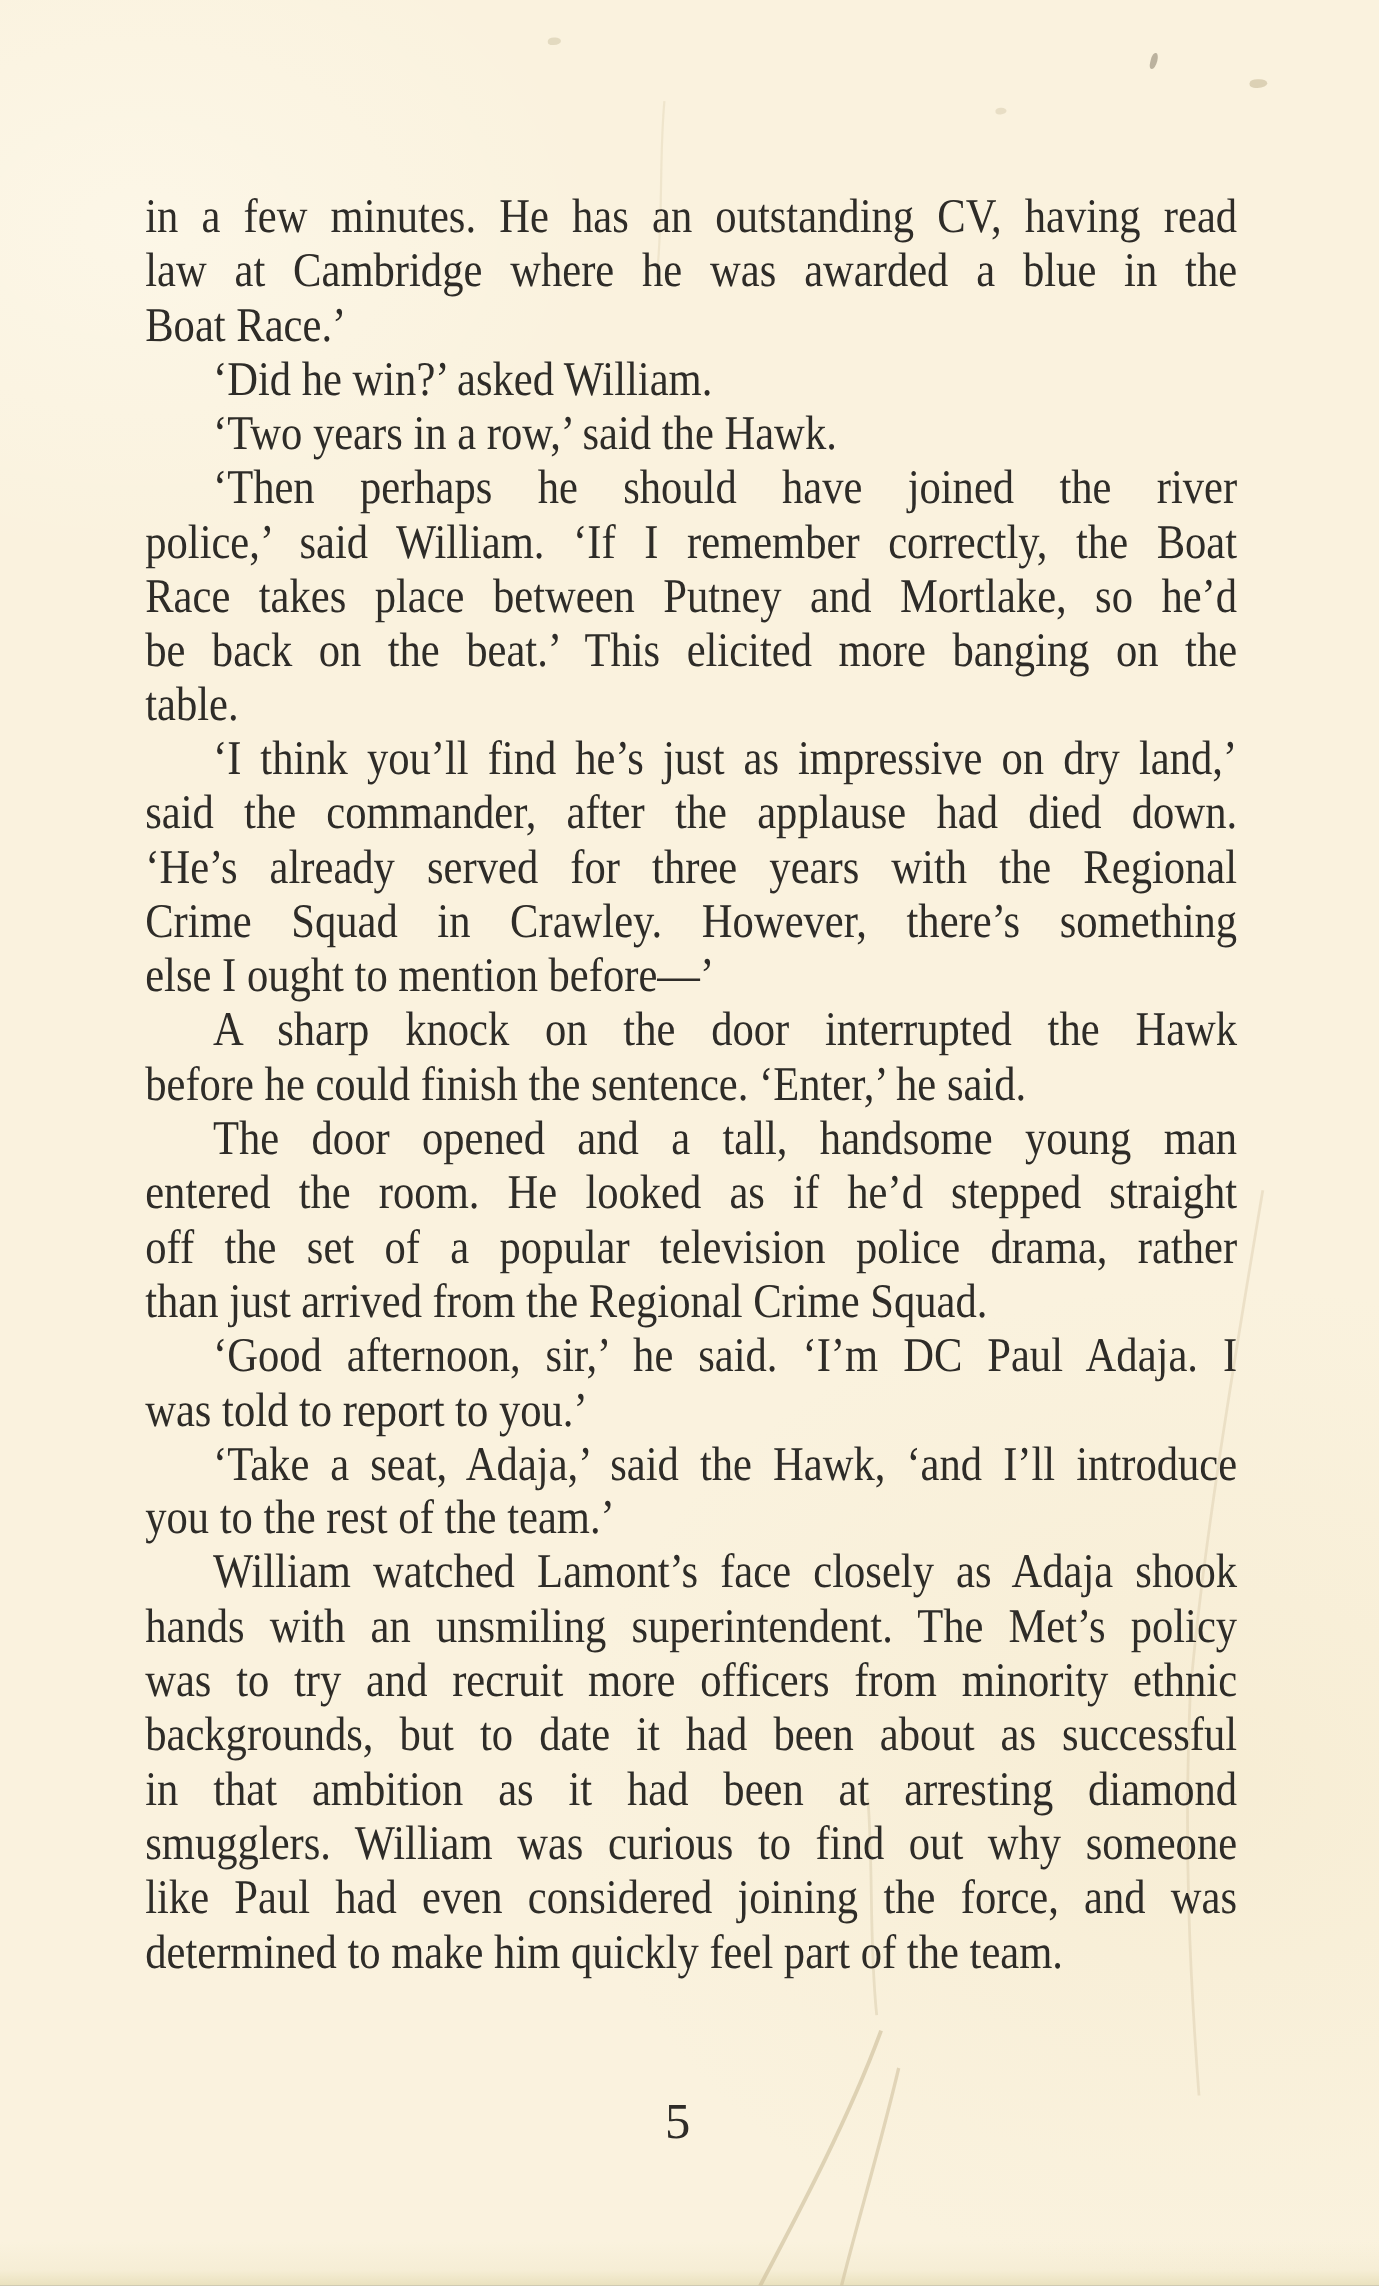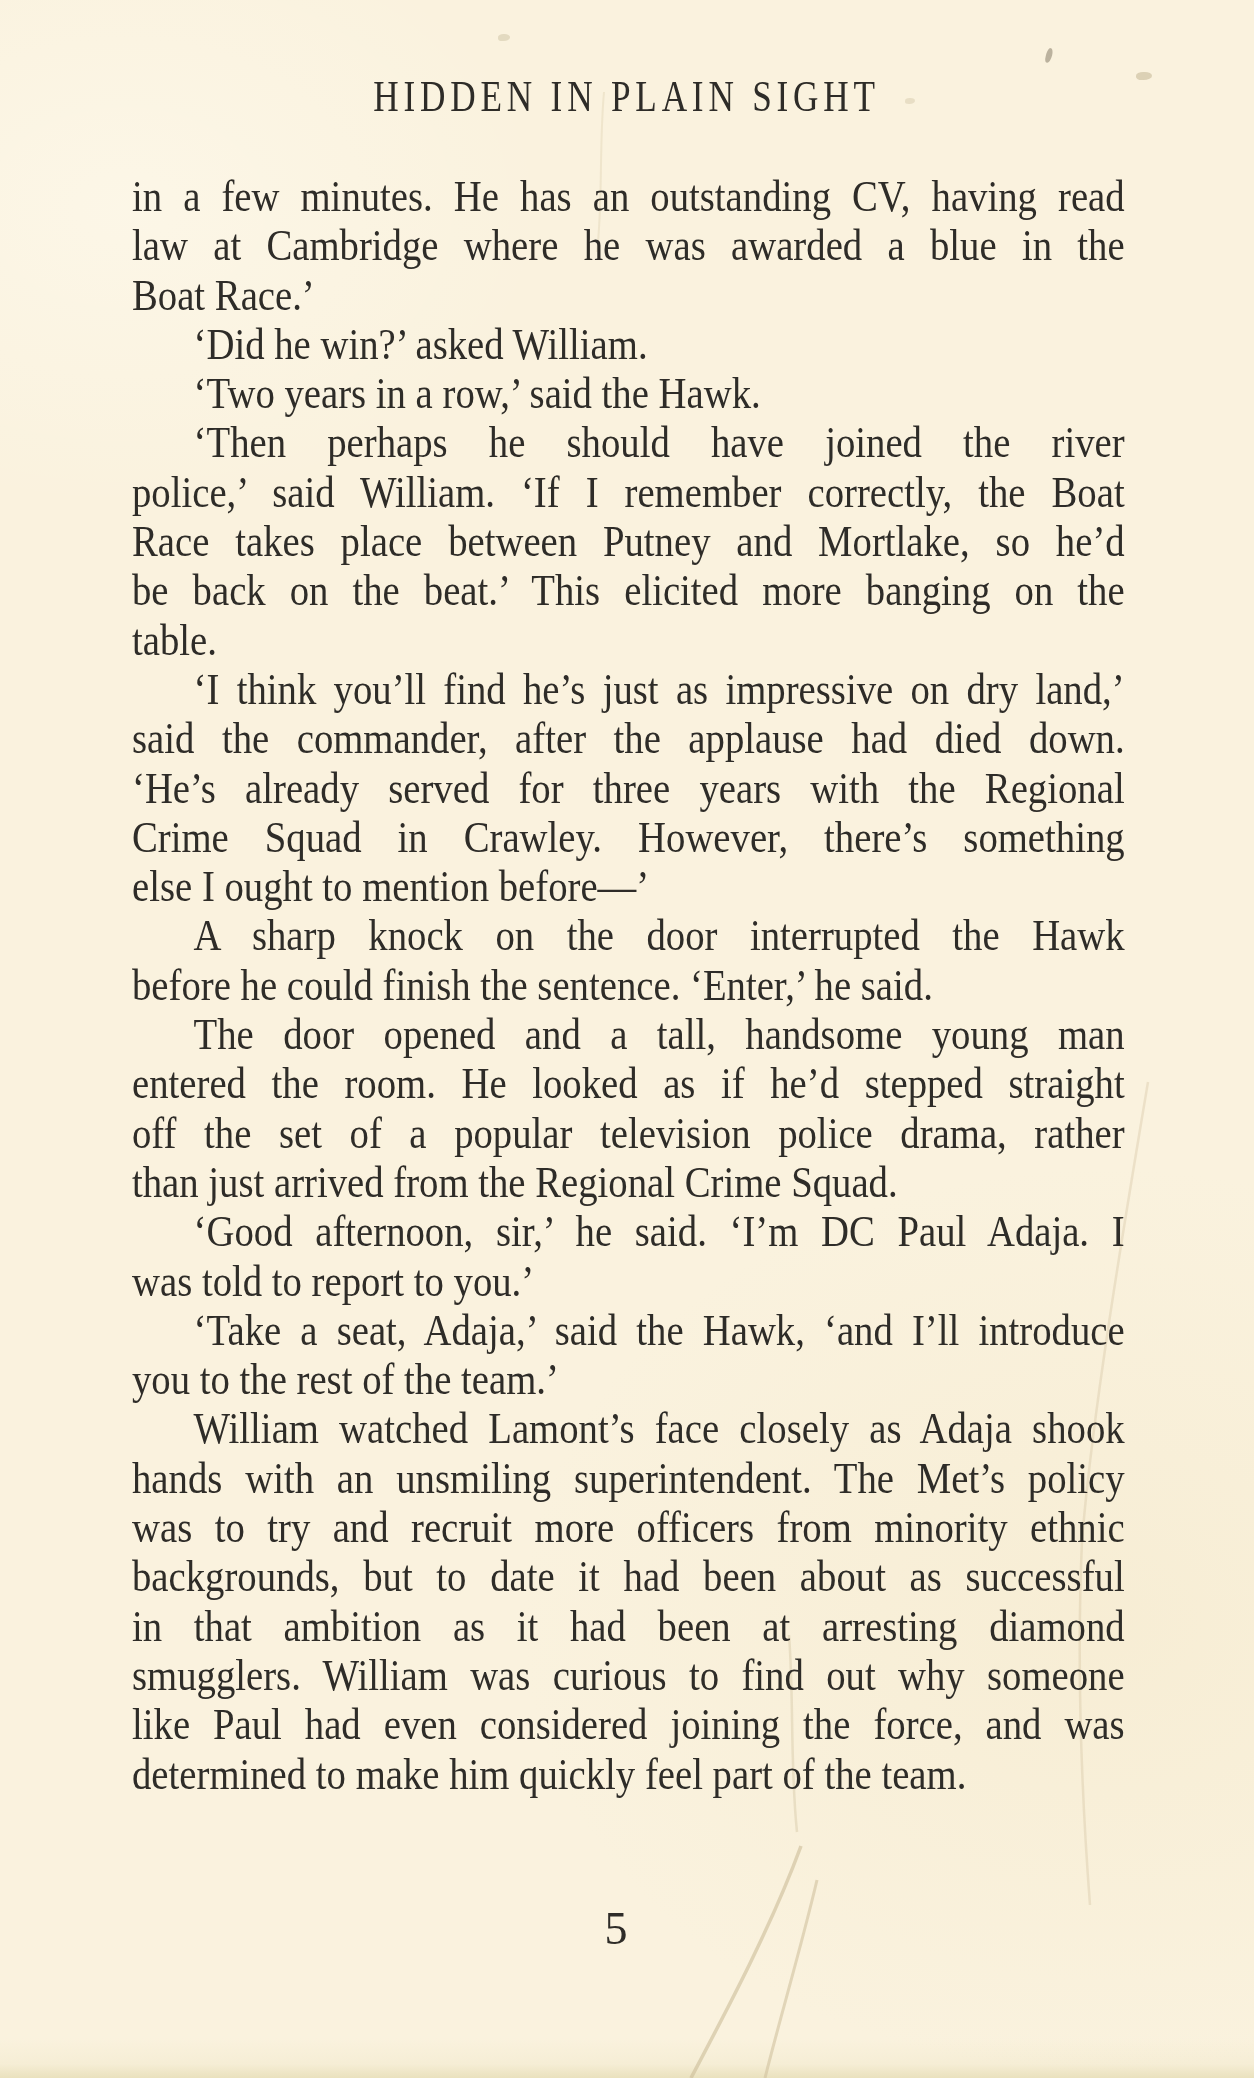--- a/index.html
+++ b/index.html
@@ -74,23 +74,20 @@
       <path d="M 801 1846 C 772 1925, 728 2008, 691 2078" fill="none" stroke="rgba(203,188,152,0.6)" stroke-width="3.5"></path>
       <path d="M 817 1880 C 801 1948, 780 2018, 765 2078" fill="none" stroke="rgba(208,194,158,0.6)" stroke-width="3"></path>
       <path d="M 604 92 C 599 148, 603 200, 597 252" fill="none" stroke="rgba(222,210,178,0.4)" stroke-width="2"></path>
     </svg>
     <div class="fleck f1"></div>
     <div class="fleck f2"></div>
     <div class="fleck f3"></div>
     <div class="fleck f4"></div>
   </div>
 
-  <header class="running-head">
-    <span class="rh-inner">HIDDEN IN PLAIN SIGHT</span>
-  </header>
 
   <main class="textblock" id="text-root">
       <div class="para">
         <div class="line">in a few minutes. He has an outstanding CV, having read</div>
         <div class="line">law at Cambridge where he was awarded a blue in the</div>
         <div class="line last">Boat Race.’</div>
       </div>
       <div class="para indent">
         <div class="line last">‘Did he win?’ asked William.</div>
       </div>

